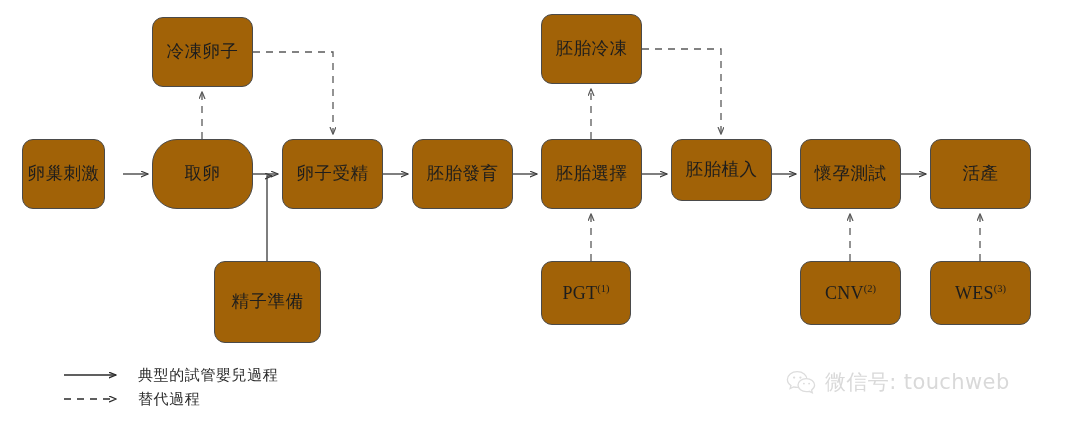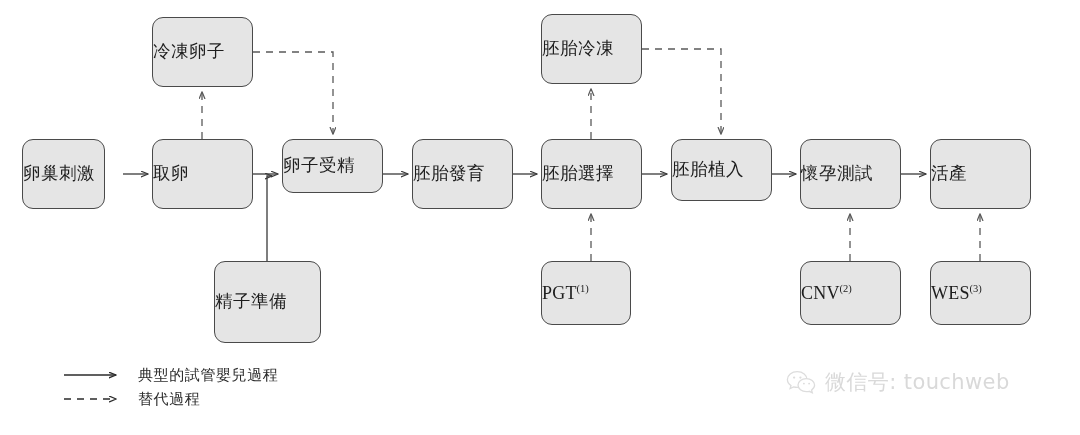--- a/index.html
+++ b/index.html
@@ -21,23 +21,24 @@
     top: 0;
     width: 1080px;
     height: 435px;
     pointer-events: none;
   }
   .node {
     position: absolute;
     box-sizing: border-box;
     border: 1.3px solid #4a4a4a;
     border-radius: 11px;
-    background: #e5e5e5;
+    background: #a16207;
     display: flex;
     align-items: center;
+    justify-content: center;
     color: #1d1d1d;
     text-align: center;
     line-height: 1.1;
   }
   .node .label {
     font-size: 17.5px;
     letter-spacing: 0.5px;
     white-space: nowrap;
   }
   .node.latin .label {
@@ -142,24 +143,24 @@
       <line x1="850" y1="261" x2="850" y2="214" marker-end="url(#ah-dash)"></line>
 
       <line x1="980" y1="261" x2="980" y2="214" marker-end="url(#ah-dash)"></line>
     </g>
   </svg>
 
   <div id="nodes">
       <div class="node" style="left: 22px; top: 139px; width: 83px; height: 70px;">
         <span class="label">卵巢刺激</span>
       </div>
-      <div class="node" style="left: 152px; top: 139px; width: 101px; height: 70px;">
+      <div class="node" style="left: 152px; top: 139px; width: 101px; height: 70px; border-radius: 25px;">
         <span class="label">取卵</span>
       </div>
-      <div class="node" style="left: 282px; top: 139px; width: 101px; height: 54px;">
+      <div class="node" style="left: 282px; top: 139px; width: 101px; height: 70px;">
         <span class="label">卵子受精</span>
       </div>
       <div class="node" style="left: 412px; top: 139px; width: 101px; height: 70px;">
         <span class="label">胚胎發育</span>
       </div>
       <div class="node" style="left: 541px; top: 139px; width: 101px; height: 70px;">
         <span class="label">胚胎選擇</span>
       </div>
       <div class="node" style="left: 671px; top: 139px; width: 101px; height: 62px;">
         <span class="label">胚胎植入</span>

